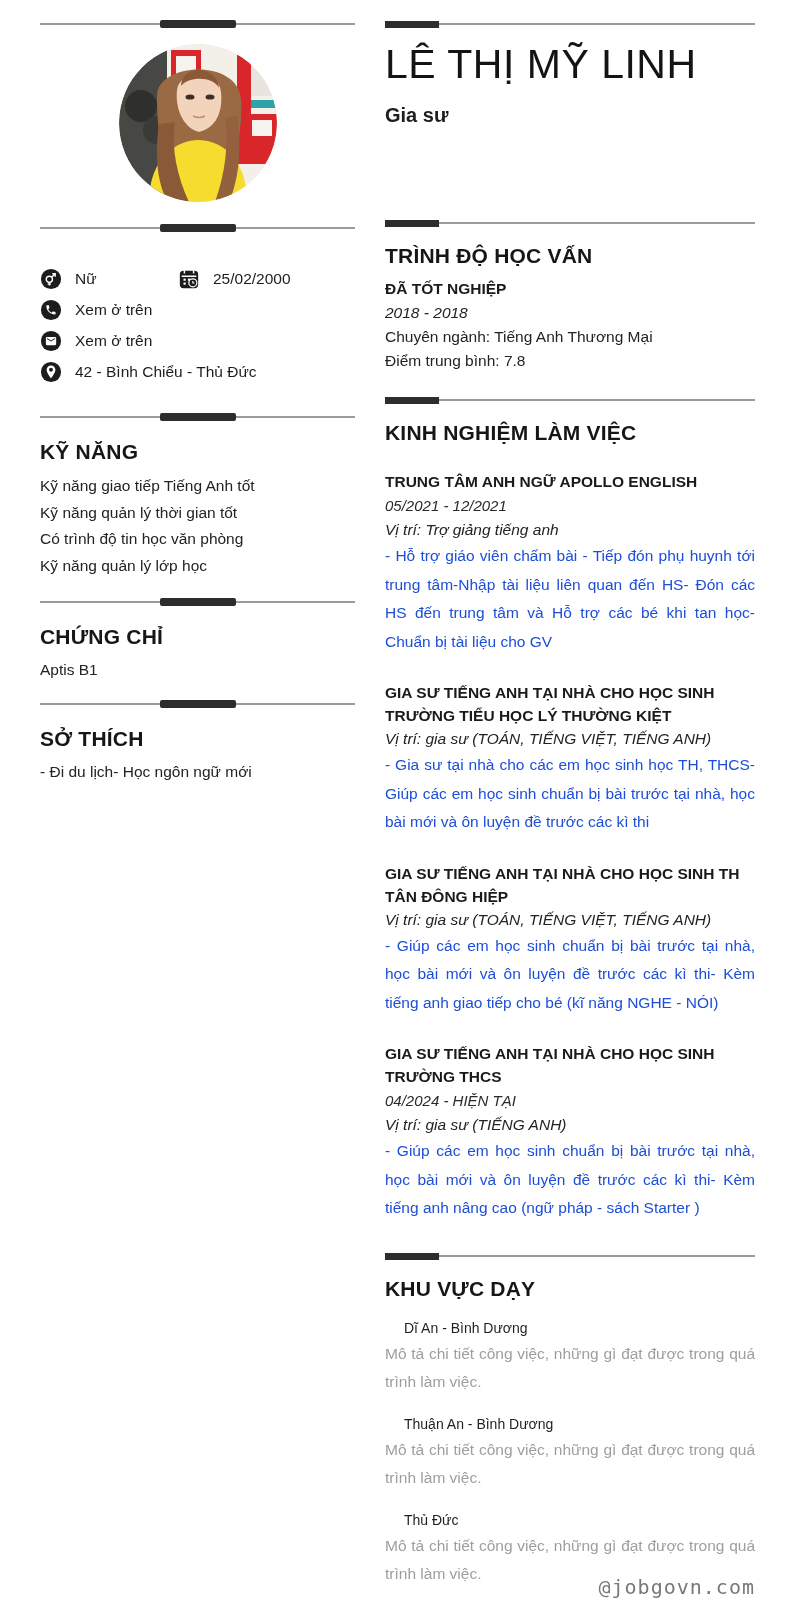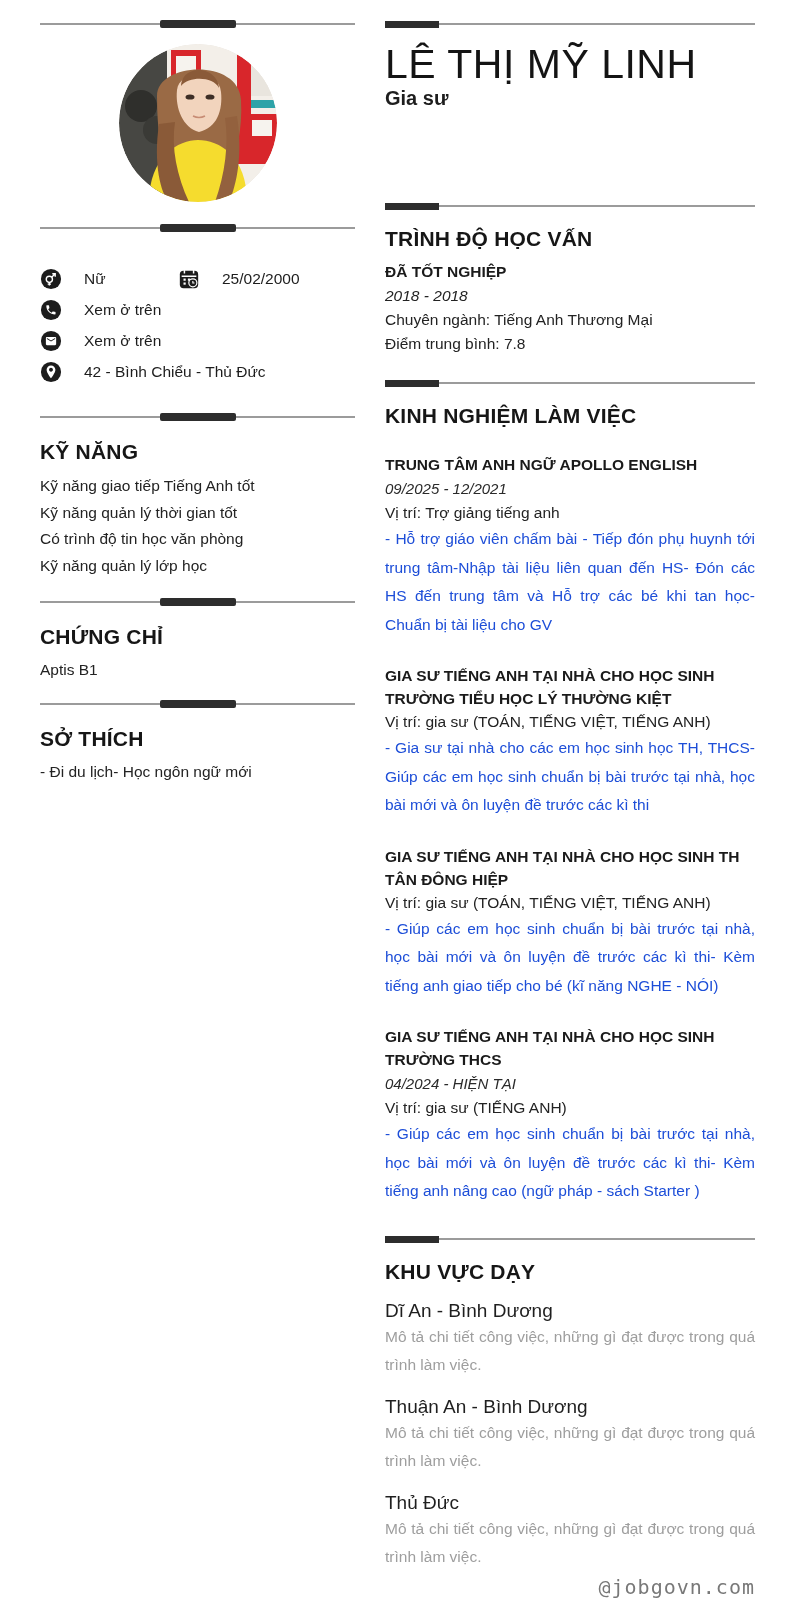--- a/index.html
+++ b/index.html
@@ -22,45 +22,45 @@
   .div-c .line{position:absolute; left:0; right:0; top:3px; height:2px; background:var(--divider_line);}
   .div-c .seg{position:absolute; left:50%; transform:translateX(-50%); top:0; width:76px; height:8px; background:var(--divider_segment); border-radius:2px;}
   .div-l{position:relative; height:7px; margin-top:21px;}
   .div-l .line{position:absolute; left:0; right:0; top:2px; height:2px; background:var(--divider_line);}
   .div-l .seg{position:absolute; left:0; top:0; width:54px; height:7px; background:var(--divider_segment);}
 
   
   .photo-wrap{margin:16px auto 0; width:158px; height:158px; border-radius:50%; overflow:hidden;}
   .info{margin-top:31px;}
   .info-row{display:flex; align-items:center; height:31px;}
-  .cell{display:flex; align-items:center; gap:22px;}
+  .cell{display:flex; align-items:center; gap:13px;}
   .cell.first{width:138px; flex:none;}
   .cicon{width:22px; height:22px; flex:none;}
   .info-label{font-size:15.5px; color:#1d1d1d;}
   .side-h{font-size:21px; font-weight:700; color:#161616; margin:19px 0 9px; letter-spacing:.2px;}
   .skill{font-size:15.5px; line-height:26.5px; color:#232323;}
   .plain{font-size:15.5px; line-height:24px; color:#232323;}
 
   
   .name{margin-top:13px; font-size:41px; line-height:46px; font-weight:400; color:#141414; letter-spacing:.5px;}
-  .role{font-size:20px; font-weight:700; color:#1d1d1d;}
+  .role{margin-top:17px; font-size:20px; font-weight:700; color:#1d1d1d;}
   .gap-edu{margin-top:93px;}
   .sec-h{font-size:21px; font-weight:700; color:#161616; margin:17px 0 9px; letter-spacing:.2px;}
   .edu-line{font-size:15.5px; line-height:24px; color:#232323;}
   .bold{font-weight:700; color:#1a1a1a;}
   .ital{font-style:italic;}
   .job{margin-top:25px;}
   .job:first-of-type{margin-top:2px;}
   .job-title{font-size:15.5px; font-weight:700; line-height:23px; color:#1a1a1a;}
   .job-period{font-size:15px; line-height:24px; font-style:italic; color:#2a2a2a; margin-top:1px;}
-  .job-pos{font-size:15.5px; line-height:24px; color:#232323;}
+  .job-pos{font-size:15.5px; line-height:24px; color:#232323;font-style:italic;}
   .job-desc{font-size:15.5px; line-height:28.5px; color:#1d4ed8; text-align:justify;}
   .area{margin-top:15px;}
   .area:first-of-type{margin-top:5px;}
-  .area-name{font-size:19px; font-weight:500; line-height:24px; color:#1f1f1f;}
+  .area-name{font-size:14px; font-weight:500; line-height:24px; color:#1f1f1f;margin-left:19px;}
   .area-desc{font-size:15.5px; line-height:28.5px; color:var(--muted); text-align:justify;}
   .watermark{
     position:absolute; right:35px; bottom:13px;
     font-family:"DejaVu Sans Mono","Liberation Mono",monospace;
     font-size:20px; color:var(--watermark); letter-spacing:1px;
   }
 </style>
 </head>
 <body>
 
@@ -226,21 +226,21 @@
 
       <div class="div-l" style="margin-top:24px">
         <span class="line"></span>
           <span class="seg"></span>
       </div>
 
       <h2 class="sec-h">KINH NGHIỆM LÀM VIỆC</h2>
 
       <div class="job">
         <p class="job-title">TRUNG TÂM ANH NGỮ APOLLO ENGLISH</p>
-        <p class="job-period">09/2025 - 12/2021</p>
+        <p class="job-period">05/2021 - 12/2021</p>
         <p class="job-pos">Vị trí: Trợ giảng tiếng anh</p>
         <p class="job-desc">- Hỗ trợ giáo viên chấm bài - Tiếp đón phụ huynh tới trung tâm-Nhập tài liệu liên quan đến HS- Đón các HS đến trung tâm và Hỗ trợ các bé khi tan học- Chuẩn bị tài liệu cho GV</p>
       </div>
 
       <div class="job">
         <p class="job-title">GIA SƯ TIẾNG ANH TẠI NHÀ CHO HỌC SINH TRƯỜNG TIỂU HỌC LÝ THƯỜNG KIỆT</p>
         <p class="job-pos">Vị trí: gia sư (TOÁN, TIẾNG VIỆT, TIẾNG ANH)</p>
         <p class="job-desc">- Gia sư tại nhà cho các em học sinh học TH, THCS- Giúp các em học sinh chuẩn bị bài trước tại nhà, học bài mới và ôn luyện đề trước các kì thi</p>
       </div>
 

